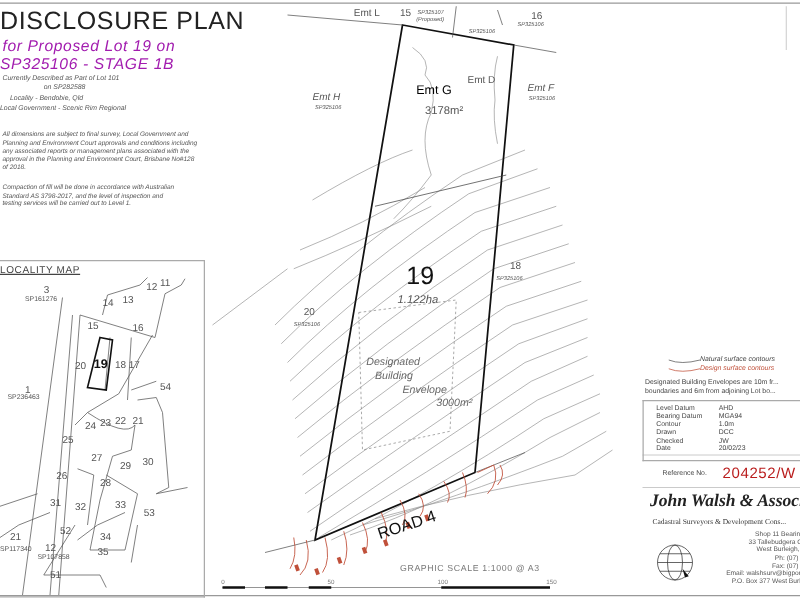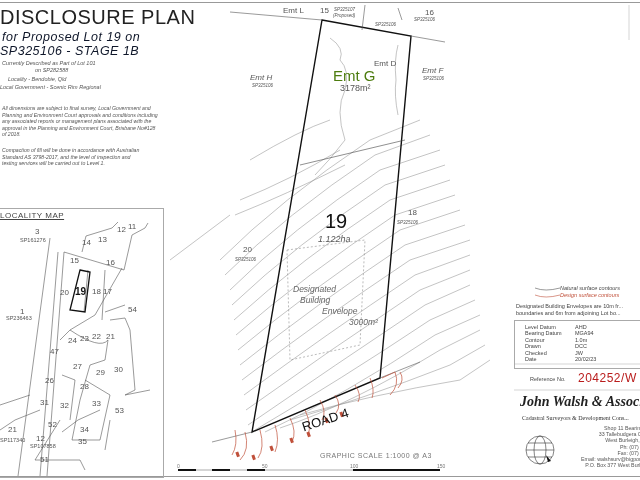--- a/index.html
+++ b/index.html
@@ -1,20 +1,20 @@
 <!DOCTYPE html>
 <html><head>
 <meta charset="utf-8">
 <style>
   html,body{margin:0;padding:0;background:#fff;}
   body{width:640px;height:480px;position:relative;overflow:hidden;font-family:"Liberation Sans",sans-serif;color:#222;}
   .topline{position:absolute;left:0;top:2px;width:640px;height:1px;background:#999;}
   .botline{position:absolute;left:0;top:476px;width:640px;height:1px;background:#999;}
   .title{position:absolute;left:0;top:6px;font-size:20px;letter-spacing:0.5px;color:#222;}
-  .sub{position:absolute;font-size:12.5px;color:#0f172a;letter-spacing:0.5px;font-style:italic;}
+  .sub{position:absolute;font-size:12.5px;color:#a21caf;letter-spacing:0.5px;font-style:italic;}
   .small{position:absolute;font-size:5.5px;color:#555;font-style:italic;white-space:nowrap;}
   .notes{position:absolute;font-size:5.2px;color:#555;font-style:italic;line-height:6.5px;white-space:pre;}
   .lmbox{position:absolute;left:-2px;top:208px;width:165px;height:268px;border:1px solid #aaa;border-left:none;}
   .lmtitle{position:absolute;left:0;top:211px;font-size:8px;color:#444;text-decoration:underline;letter-spacing:0.5px;}
   svg{position:absolute;left:0;top:0;}
   .tb{position:absolute;left:514px;width:130px;border:1px solid #aaa;border-right:none;}
   .tbrow{font-size:5.5px;color:#444;display:flex;line-height:6.4px;}
   .tbrow span:first-child{width:50px;padding-left:10px;}
   .ref-label{position:absolute;left:530px;top:376px;font-size:5.5px;color:#444;}
   .ref-val{position:absolute;left:578px;top:371px;font-size:12px;color:#b91c1c;letter-spacing:0.5px;white-space:nowrap;}
@@ -177,21 +177,21 @@
 <div class="small" style="left:75px;top:286px;font-size:10px;font-weight:bold;font-style:normal;color:#111;">19</div>
 <div class="small" style="left:92px;top:287px;font-size:8px;font-style:normal;color:#555;">18</div>
 <div class="small" style="left:103px;top:287px;font-size:8px;font-style:normal;color:#555;">17</div>
 <div class="small" style="left:20px;top:307px;font-size:8px;font-style:normal;color:#555;">1</div>
 <div class="small" style="left:6px;top:315px;font-style:normal;color:#555;">SP236463</div>
 <div class="small" style="left:128px;top:305px;font-size:8px;font-style:normal;color:#555;">54</div>
 <div class="small" style="left:68px;top:336px;font-size:8px;font-style:normal;color:#555;">24</div>
 <div class="small" style="left:80px;top:334px;font-size:8px;font-style:normal;color:#555;">23</div>
 <div class="small" style="left:92px;top:332px;font-size:8px;font-style:normal;color:#555;">22</div>
 <div class="small" style="left:106px;top:332px;font-size:8px;font-style:normal;color:#555;">21</div>
-<div class="small" style="left:50px;top:347px;font-size:8px;font-style:normal;color:#555;">47</div>
+<div class="small" style="left:50px;top:347px;font-size:8px;font-style:normal;color:#555;">25</div>
 <div class="small" style="left:73px;top:362px;font-size:8px;font-style:normal;color:#555;">27</div>
 <div class="small" style="left:96px;top:368px;font-size:8px;font-style:normal;color:#555;">29</div>
 <div class="small" style="left:114px;top:365px;font-size:8px;font-style:normal;color:#555;">30</div>
 <div class="small" style="left:45px;top:376px;font-size:8px;font-style:normal;color:#555;">26</div>
 <div class="small" style="left:80px;top:382px;font-size:8px;font-style:normal;color:#555;">28</div>
 <div class="small" style="left:40px;top:398px;font-size:8px;font-style:normal;color:#555;">31</div>
 <div class="small" style="left:60px;top:401px;font-size:8px;font-style:normal;color:#555;">32</div>
 <div class="small" style="left:92px;top:399px;font-size:8px;font-style:normal;color:#555;">33</div>
 <div class="small" style="left:115px;top:406px;font-size:8px;font-style:normal;color:#555;">53</div>
 <div class="small" style="left:48px;top:420px;font-size:8px;font-style:normal;color:#555;">52</div>
@@ -204,21 +204,21 @@
 <div class="small" style="left:40px;top:455px;font-size:8px;font-style:normal;color:#555;">51</div>
 
 <div class="small" style="left:283px;top:6px;font-size:8px;font-style:normal;color:#555;">Emt L</div>
 <div class="small" style="left:320px;top:6px;font-size:8px;font-style:normal;color:#555;">15</div>
 <div class="small" style="left:334px;top:7px;font-size:4.5px;color:#555;">SP325107</div>
 <div class="small" style="left:333px;top:13px;font-size:4.5px;color:#555;">(Proposed)</div>
 <div class="small" style="left:374px;top:13px;font-size:8px;font-style:normal;color:#555;margin-top:46px;">Emt D</div>
 <div class="small" style="left:375px;top:22px;font-size:4.5px;color:#555;">SP325106</div>
 <div class="small" style="left:425px;top:8px;font-size:8px;font-style:normal;color:#555;">16</div>
 <div class="small" style="left:414px;top:17px;font-size:4.5px;color:#555;">SP325106</div>
-<div class="small" style="left:333px;top:67px;font-size:15px;font-style:normal;color:#4d7c0f;">Emt G</div>
+<div class="small" style="left:333px;top:67px;font-size:10px;font-style:normal;color:#000000;">Emt G</div>
 <div class="small" style="left:340px;top:83px;font-size:9px;font-style:normal;color:#555;">3178m²</div>
 <div class="small" style="left:250px;top:73px;font-size:8px;color:#555;">Emt H</div>
 <div class="small" style="left:252px;top:83px;font-size:4.5px;color:#555;">SP325106</div>
 <div class="small" style="left:422px;top:66px;font-size:8px;color:#555;">Emt F</div>
 <div class="small" style="left:423px;top:76px;font-size:4.5px;color:#555;">SP325106</div>
 <div class="small" style="left:325px;top:210px;font-size:20px;font-style:normal;color:#111;">19</div>
 <div class="small" style="left:318px;top:234px;font-size:9px;color:#555;">1.122ha</div>
 <div class="small" style="left:408px;top:208px;font-size:8px;font-style:normal;color:#555;">18</div>
 <div class="small" style="left:397px;top:220px;font-size:4.5px;color:#555;">SP325106</div>
 <div class="small" style="left:243px;top:245px;font-size:8px;font-style:normal;color:#555;">20</div>

